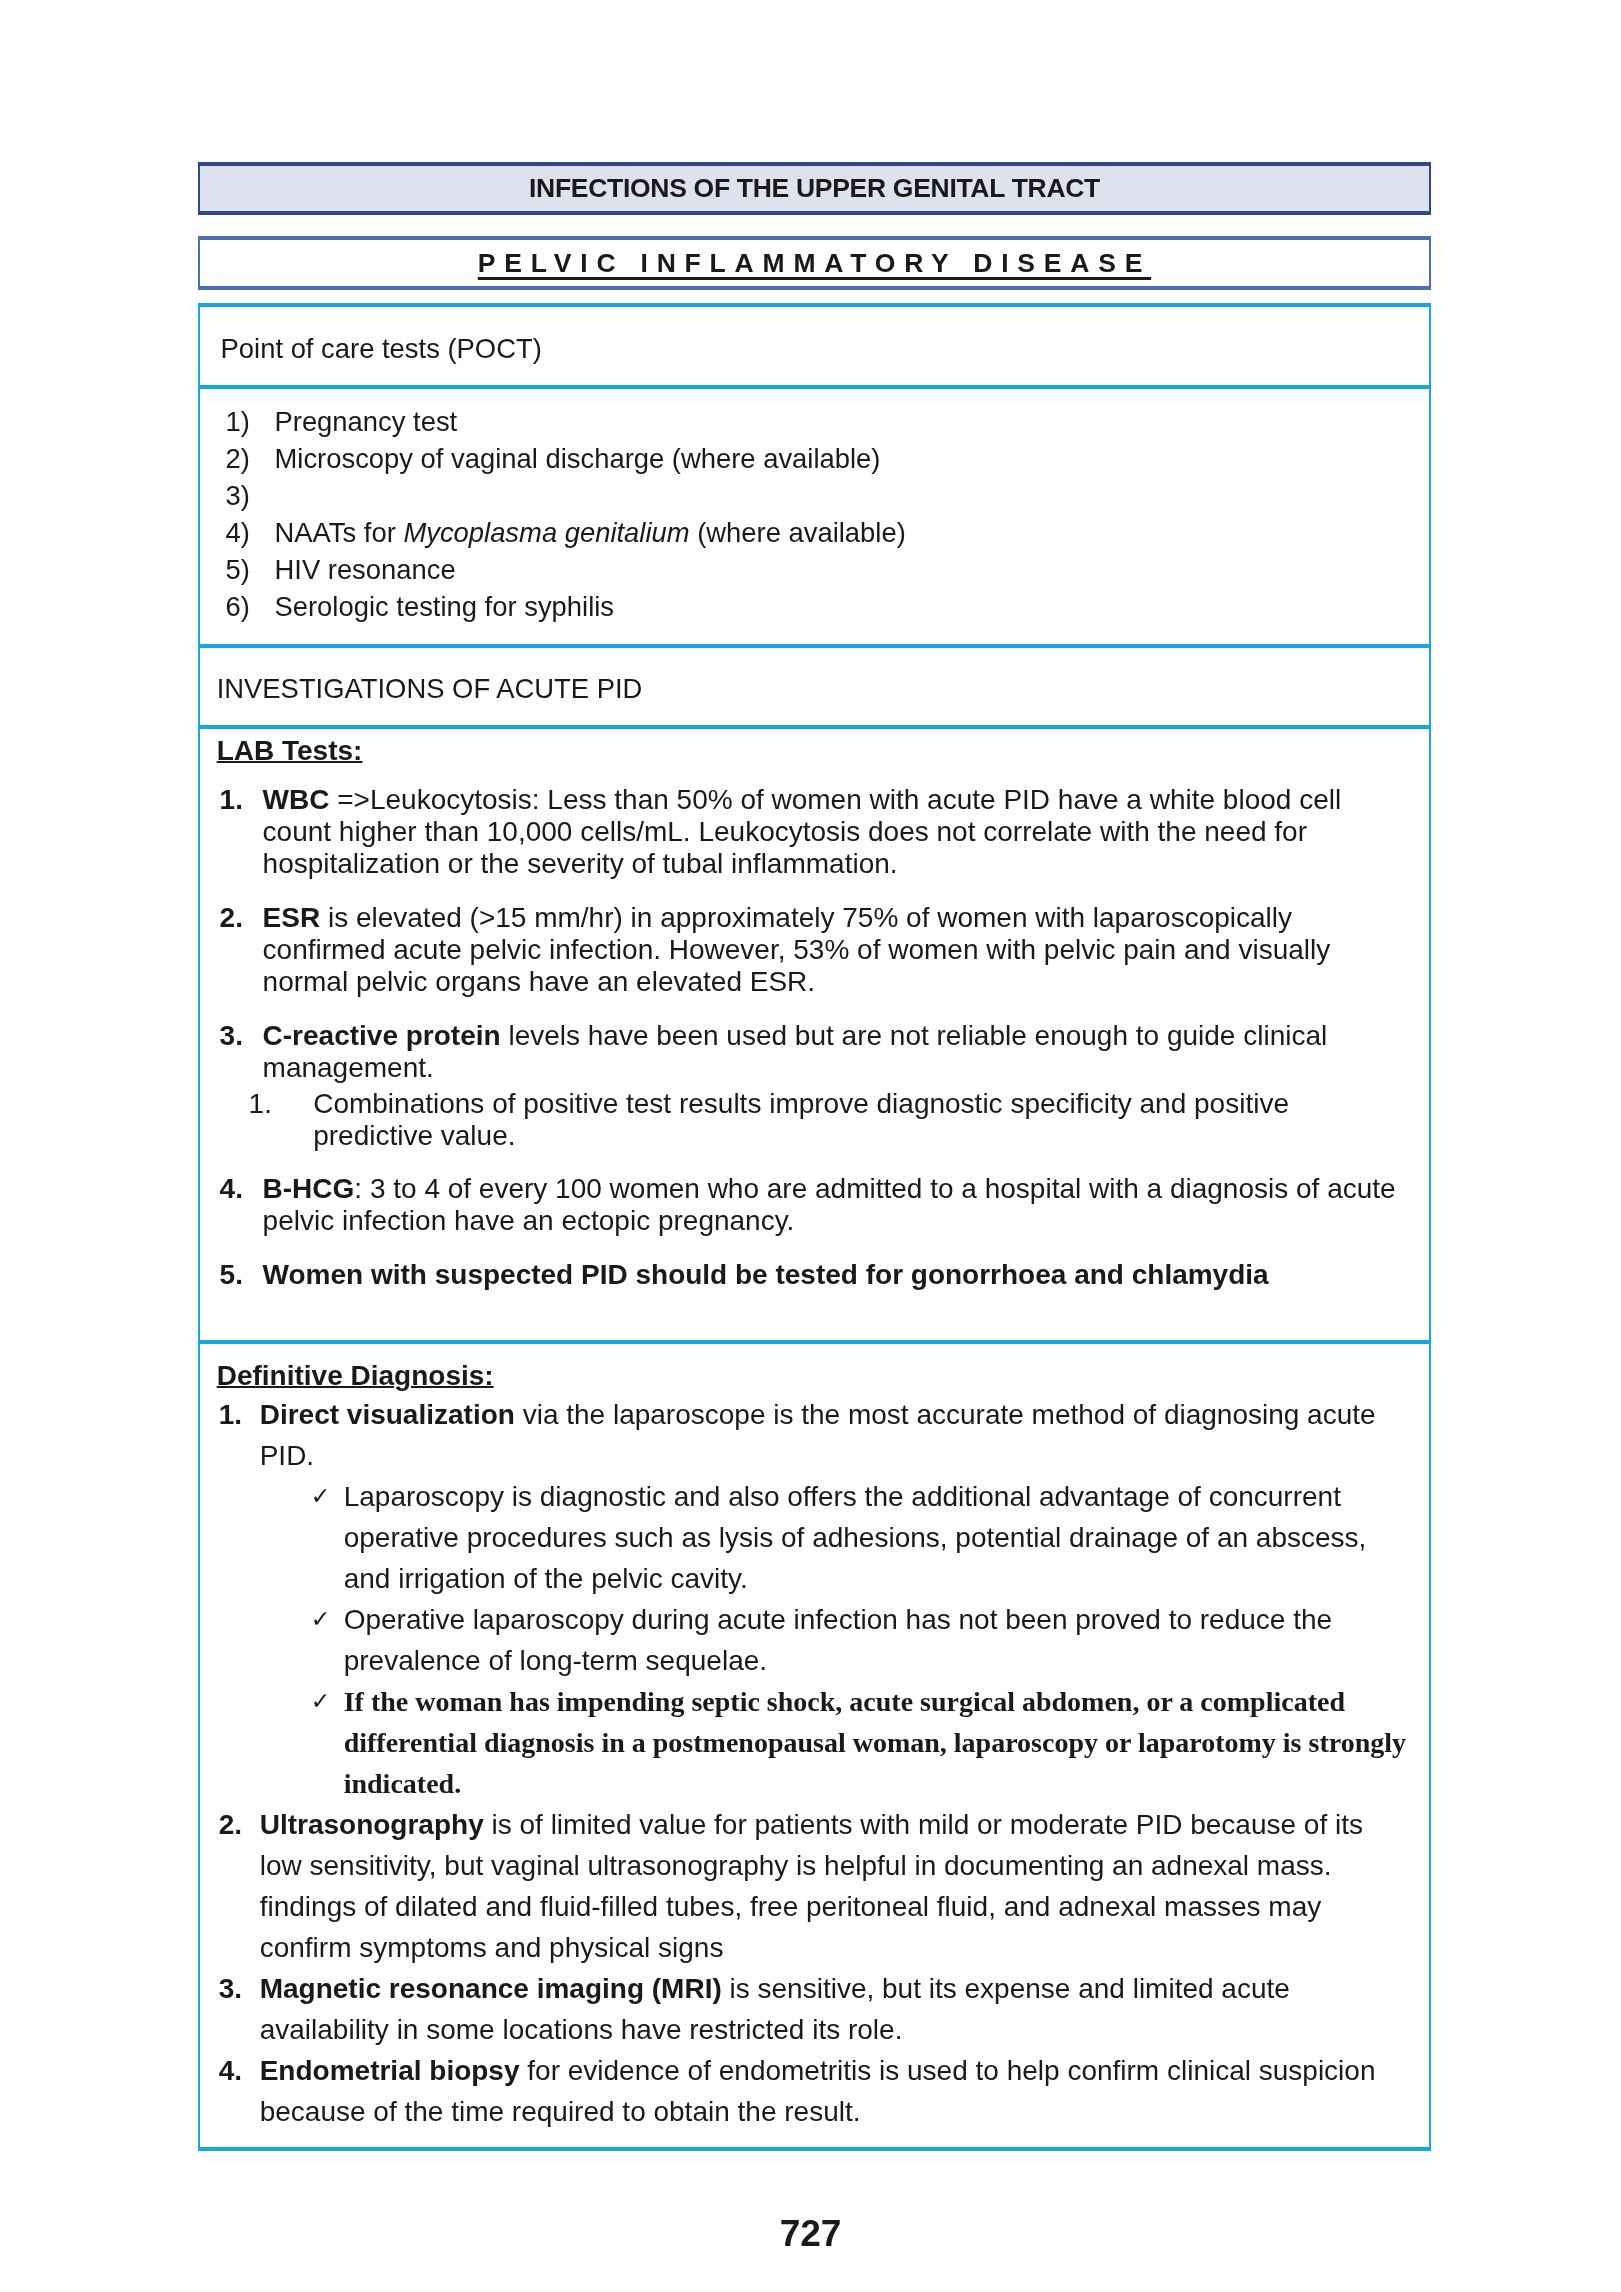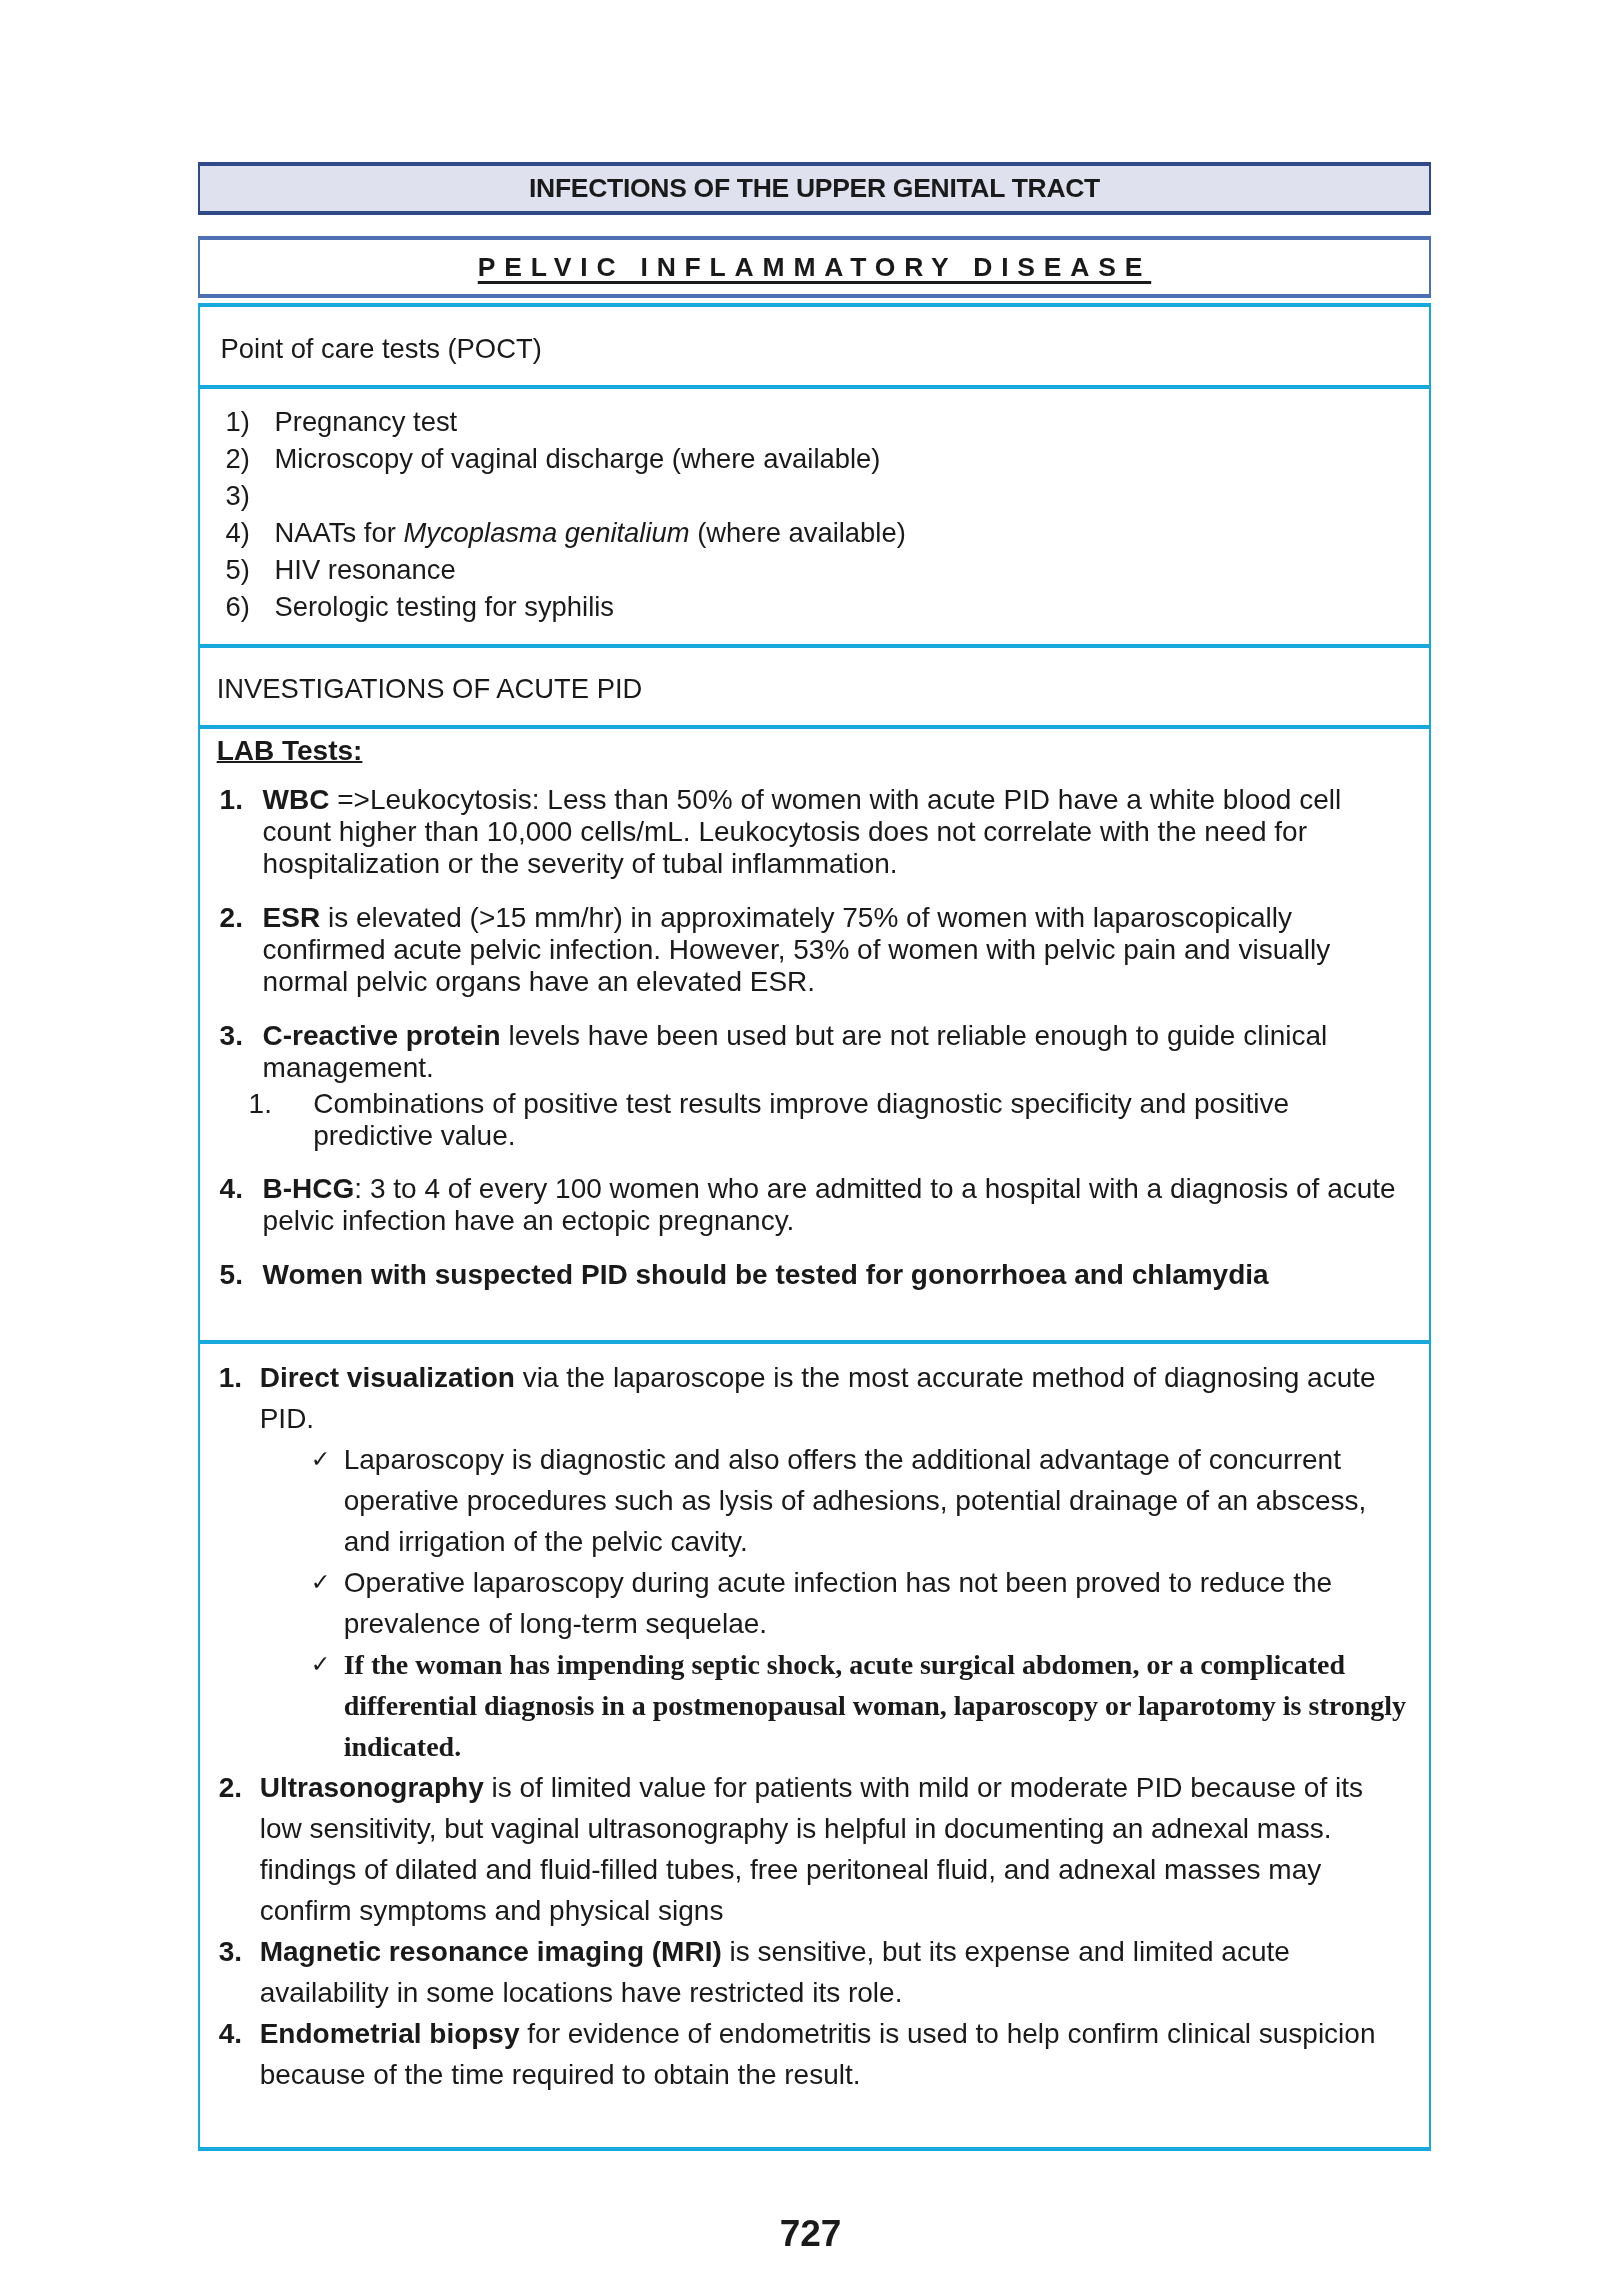--- a/index.html
+++ b/index.html
@@ -1,20 +1,20 @@
 <!DOCTYPE html>
 <html><head>
 <meta charset="utf-8">
 <style>
   html, body { margin:0; padding:0; background:#ffffff; }
   body { width:1621px; height:2293px; position:relative; font-family:"Liberation Sans", sans-serif; color:#1a1a1a; }
   .frame { position:absolute; left:198px; width:1233px; box-sizing:border-box; }
   .title1 { top:162px; height:53px; background:#dfe1ee; border:3.9px solid #2f4a87; border-width:4.9px 2.9px 4.9px 2.9px;
             display:flex; align-items:center; justify-content:center; font-weight:bold; font-size:26.5px; letter-spacing:-0.3px; }
-  .title2 { top:236px; height:62px; background:#fff; border:2.9px solid #4d6fb4; border-width:4.9px 2.9px 4.9px 2.9px;
+  .title2 { top:236px; height:54px; background:#fff; border:2.9px solid #4d6fb4; border-width:4.9px 2.9px 4.9px 2.9px;
             display:flex; align-items:center; justify-content:center; }
   .title2 span { font-weight:bold; font-size:26.5px; letter-spacing:8.8px; text-decoration:underline; text-decoration-thickness:2.9px; text-underline-offset:4.9px; }
   .main { top:303px; height:1848px; border:2.9px solid #17a9dd; border-top-width:4.9px; border-bottom-width:4.9px; }
   .sec { position:absolute; left:0; right:0; box-sizing:border-box; }
   .sep { position:absolute; left:0; right:0; height:3.9px; background:#17a9dd; }
   .poct-head { top:0; height:84px; padding-left:20.6px; font-size:27.4px; display:flex; align-items:center; }
   .poct-list { top:86px; padding:9.8px 0 0 25.5px; font-size:27.4px; line-height:37px; }
   .poct-list .row { display:flex; }
   .poct-list .num { width:49px; }
   .inv-head { top:345px; height:74px; padding-left:16.7px; font-size:27.4px; display:flex; align-items:center; }
@@ -99,20 +99,21 @@
           <div class="body"><b>B-HCG</b><span>: 3 to 4 of every 100 women who are admitted to a hospital with a diagnosis of acute pelvic infection have an ectopic pregnancy.</span></div>
         </div>
         <div class="item">
           <span class="n">5.</span>
           <div class="body"><b>Women with suspected PID should be tested for gonorrhoea and chlamydia</b></div>
         </div>
       </div>
   </div>
   <div class="sep" style="top:1033px"></div>
   <div class="sec def">
+    <h3>Definitive Diagnosis:</h3>
     <div id="def-list">
         <div class="ditem">
           <span class="n">1.</span>
           <div class="body"><b>Direct visualization</b><span> via the laparoscope is the most accurate method of diagnosing acute PID.</span><div class="check">
               <span class="ck">✓</span>
               <span>Laparoscopy is diagnostic and also offers the additional advantage of concurrent operative procedures such as lysis of adhesions, potential drainage of an abscess, and irrigation of the pelvic cavity.</span>
             </div><div class="check">
               <span class="ck">✓</span>
               <span>Operative laparoscopy during acute infection has not been proved to reduce the prevalence of long-term sequelae.</span>
             </div><div class="check">

